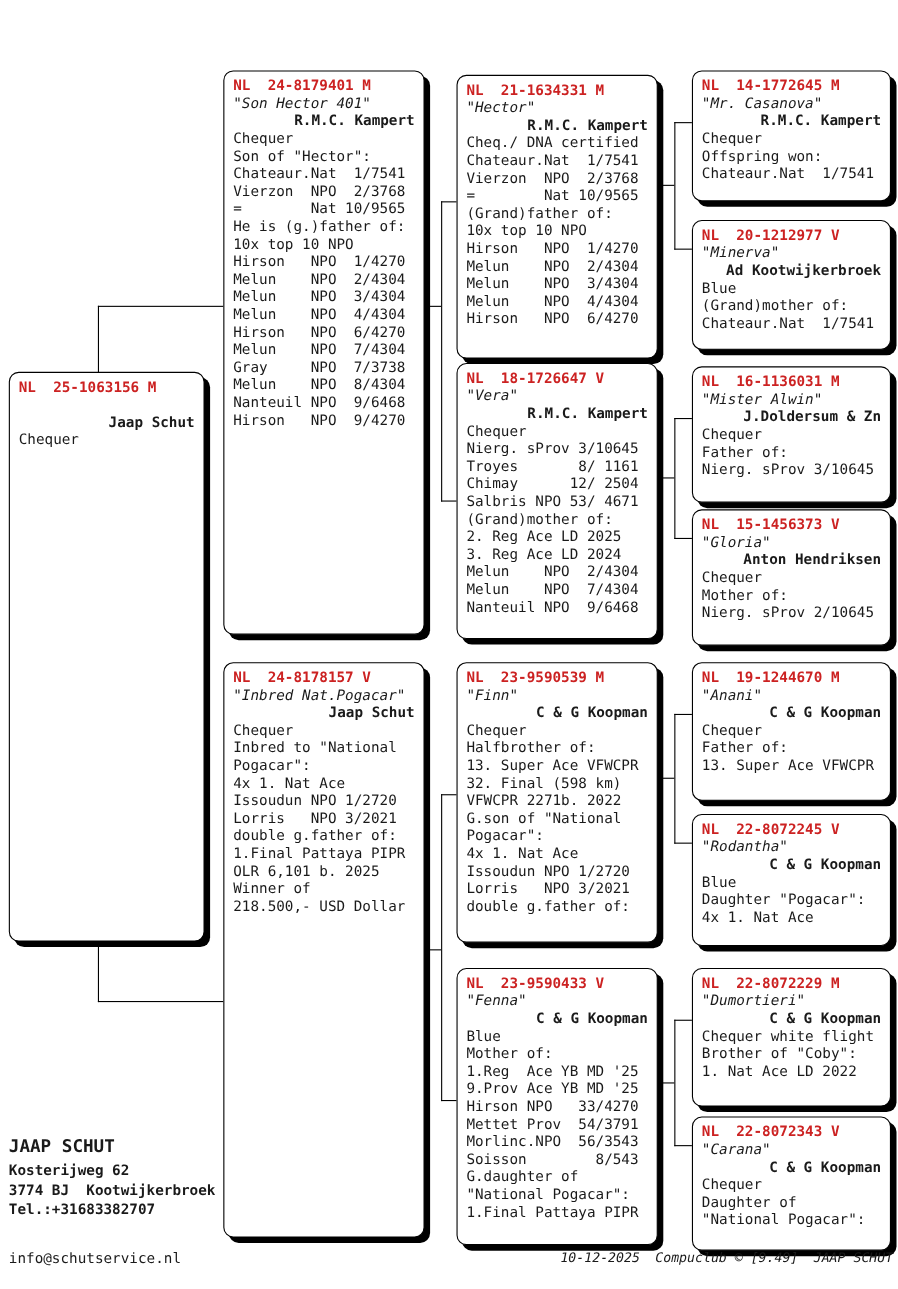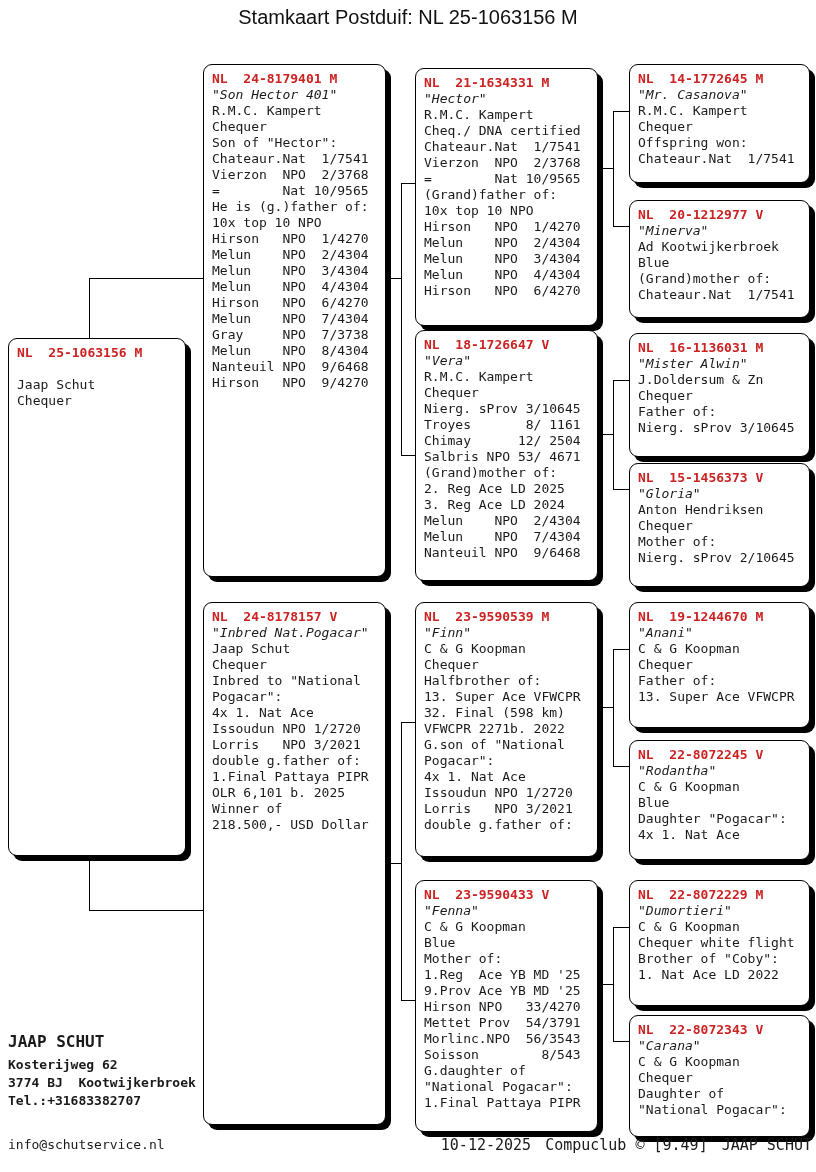--- a/index.html
+++ b/index.html
@@ -5,36 +5,35 @@
   html,body{margin:0;padding:0;background:#fff;}
   .page{position:relative;width:816px;height:1172px;background:#fff;overflow:hidden;
         font-family:"DejaVu Sans Mono","Liberation Mono",monospace;color:var(--text,#1a1a1a);}
   .title{position:absolute;top:6px;left:0;width:100%;text-align:center;
          font-family:"Liberation Sans","DejaVu Sans",sans-serif;font-size:20px;color:#111;}
   .pbox{position:absolute;background:#fff;border:1px solid #000;border-radius:9px;
         box-shadow:5px 5px 0 #000;padding:6px 8px;box-sizing:border-box;
         font-size:13px;line-height:16px;overflow:hidden;}
   .ring{color:var(--ring-red,#cc2222);font-weight:bold;white-space:pre;height:16px;}
   .pname{font-style:italic;white-space:pre;height:16px;}
-  .breeder{font-weight:normal;white-space:pre;height:16px;}
+  .breeder{font-weight:bold;white-space:pre;height:16px;text-align:right;}
   .details{white-space:pre;}
   .conn{position:absolute;background:#000;}
   .owner{position:absolute;left:8px;top:1032px;font-size:13px;line-height:18px;}
   .owner-name{font-weight:bold;font-size:16px;line-height:20px;margin-bottom:4px;white-space:pre;}
   .owner-line{white-space:pre;font-weight:bold;}
   .owner-email{margin-top:26px;white-space:pre;}
-  .printfoot{position:absolute;right:4px;top:1136px;font-size:15px;
+  .printfoot{position:absolute;right:4px;top:1136px;font-size:12px;font-style:italic;
              display:flex;gap:14px;white-space:pre;}
 </style>
 </head>
 <body>
 
 <div class="page">
 
-  <div class="title">Stamkaart Postduif: NL  25-1063156 M</div>
 
   <div id="connectors">
       <div class="conn" style="left: 89px; top: 278px; width: 1px; height: 61px; background: rgb(0, 0, 0);"></div>
       <div class="conn" style="left: 89px; top: 278px; width: 114px; height: 1px; background: rgb(0, 0, 0);"></div>
       <div class="conn" style="left: 89px; top: 856px; width: 1px; height: 55px; background: rgb(0, 0, 0);"></div>
       <div class="conn" style="left: 89px; top: 910px; width: 114px; height: 1px; background: rgb(0, 0, 0);"></div>
       <div class="conn" style="left: 386px; top: 278px; width: 15px; height: 1px; background: rgb(0, 0, 0);"></div>
       <div class="conn" style="left: 401px; top: 183px; width: 1px; height: 273px; background: rgb(0, 0, 0);"></div>
       <div class="conn" style="left: 401px; top: 183px; width: 14px; height: 1px; background: rgb(0, 0, 0);"></div>
       <div class="conn" style="left: 401px; top: 455px; width: 14px; height: 1px; background: rgb(0, 0, 0);"></div>

